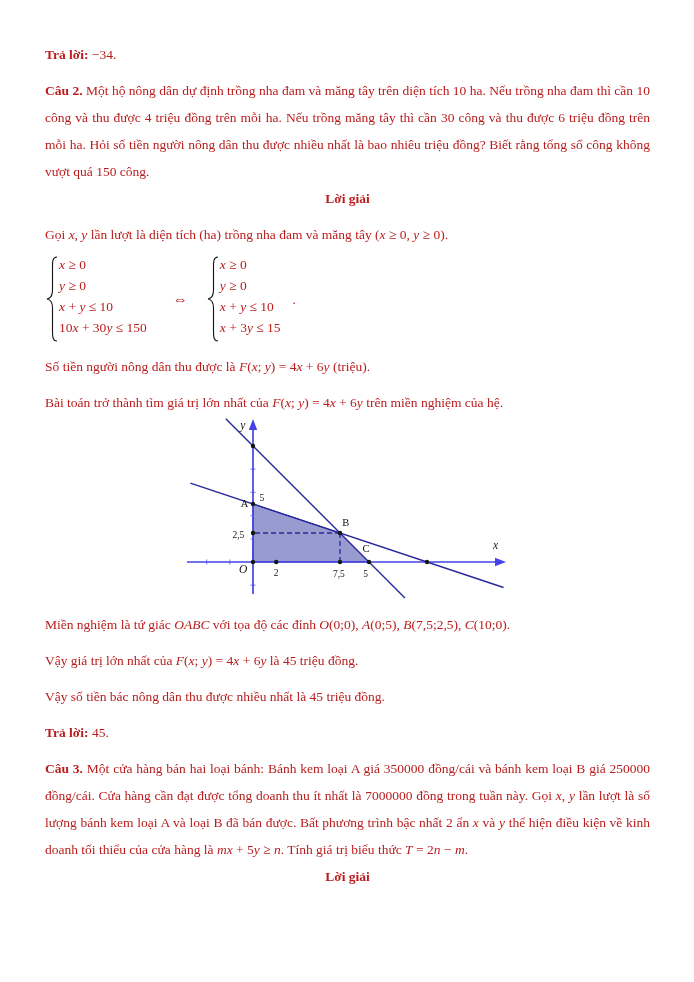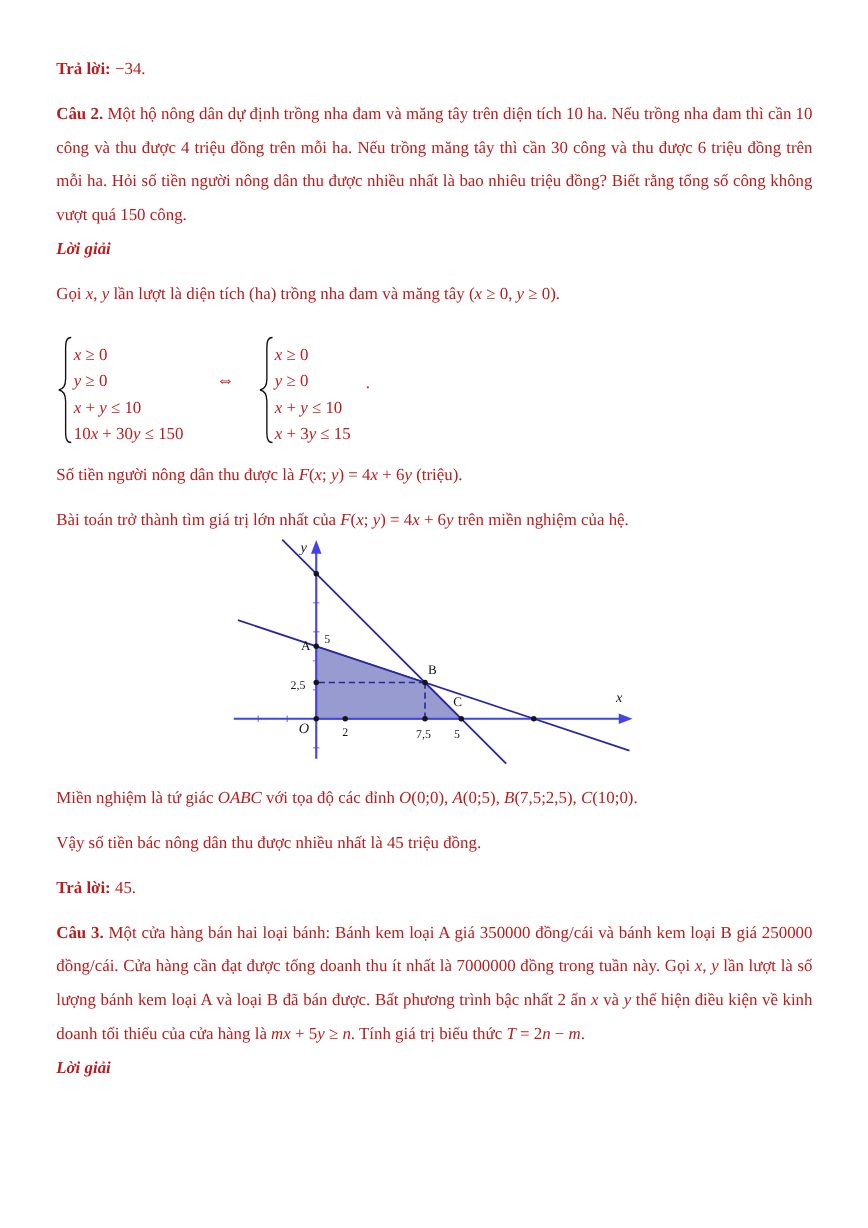--- a/index.html
+++ b/index.html
@@ -8,27 +8,27 @@
     width:694px;height:982px;
     background:#ffffff;
     overflow:hidden;
     font-family:"Liberation Serif","DejaVu Serif",serif;
     font-size:13.5px;line-height:27px;color:#b91c1c;
   }
   .content{padding:41px 44px 0 45px;}
   .para{margin:9px 0 0 0;text-align:justify;}
   .para.single{text-align:left;}
   .para.first{margin-top:0;}
-  .center-head{margin:0;text-align:left;font-weight:bold;font-style:italic;}
+  .center-head{margin:0;text-align:center;font-weight:bold;}
   .it{font-style:italic;}
   .bd{font-weight:bold;}
   
   .eq-block{display:flex;align-items:center;margin:6px 0 0 0;line-height:21px;}
   .eq-intro{margin-right:7px;}
-  .sys{display:flex;align-items:flex-end;height:90px;margin-top:13px;}
+  .sys{display:flex;align-items:flex-start;height:90px;}
   .sys .rows div{height:21px;white-space:nowrap;}
   .brace{flex:0 0 14px;}
   .iff{margin:0 18px 0 26px;font-size:15px;}
   .eq-end{margin-left:12px;}
   
   .figure-wrap{margin:1px 0 0 139px;width:330px;height:182px;}
   .figure-wrap svg{display:block;}
   .flb-axis{font-family:"Liberation Serif",serif;font-style:italic;font-size:11.5px;fill:#17171c;}
   .flb-pt{font-family:"Liberation Serif",serif;font-size:10.5px;fill:#111116;}
   .flb-num{font-family:"Liberation Serif",serif;font-size:9.5px;fill:#17171c;}
@@ -116,20 +116,21 @@
           <text x="60.3" y="121.22" text-anchor="end" class="flb-num">2,5</text>
           <text x="92.2" y="158.92" text-anchor="middle" class="flb-num">2</text>
           <text x="154.84" y="160.08" text-anchor="middle" class="flb-num">7,5</text>
           <text x="181.51999999999998" y="160.08" text-anchor="middle" class="flb-num">5</text>
         </svg>
     </div>
 
     <p class="para single after-fig"><span>Miền nghiệm là tứ giác </span><span class="it">OABC</span><span> với tọa độ các đỉnh </span><span class="it">O</span><span>(0;0), </span><span class="it">A</span><span>(0;5), </span><span class="it">B</span><span>(7,5;2,5), </span><span class="it">C</span><span>(10;0).</span></p>
 
 
+    <p class="para single"><span>Vậy giá trị lớn nhất của </span><span class="it">F</span><span>(</span><span class="it">x</span><span>; </span><span class="it">y</span><span>) = 4</span><span class="it">x</span><span> + 6</span><span class="it">y</span><span> là 45 triệu đồng.</span></p>
 
     <p class="para single"><span>Vậy số tiền bác nông dân thu được nhiều nhất là 45 triệu đồng.</span></p>
 
     <p class="para single"><span class="bd">Trả lời: </span><span>45.</span></p>
 
     <p class="para"><span class="bd">Câu 3. </span><span>Một cửa hàng bán hai loại bánh: Bánh kem loại A giá 350000 đồng/cái và bánh kem loại B giá 250000 đồng/cái. Cửa hàng cần đạt được tổng doanh thu ít nhất là 7000000 đồng trong tuần này. Gọi </span><span class="it">x, y</span><span> lần lượt là số lượng bánh kem loại A và loại B đã bán được. Bất phương trình bậc nhất 2 ẩn </span><span class="it">x</span><span> và </span><span class="it">y</span><span> thể hiện điều kiện về kinh doanh tối thiểu của cửa hàng là </span><span class="it">mx</span><span> + 5</span><span class="it">y</span><span> ≥ </span><span class="it">n</span><span>. Tính giá trị biểu thức </span><span class="it">T</span><span> = 2</span><span class="it">n</span><span> − </span><span class="it">m</span><span>.</span></p>
 
     <p class="center-head">Lời giải</p>
 
 

